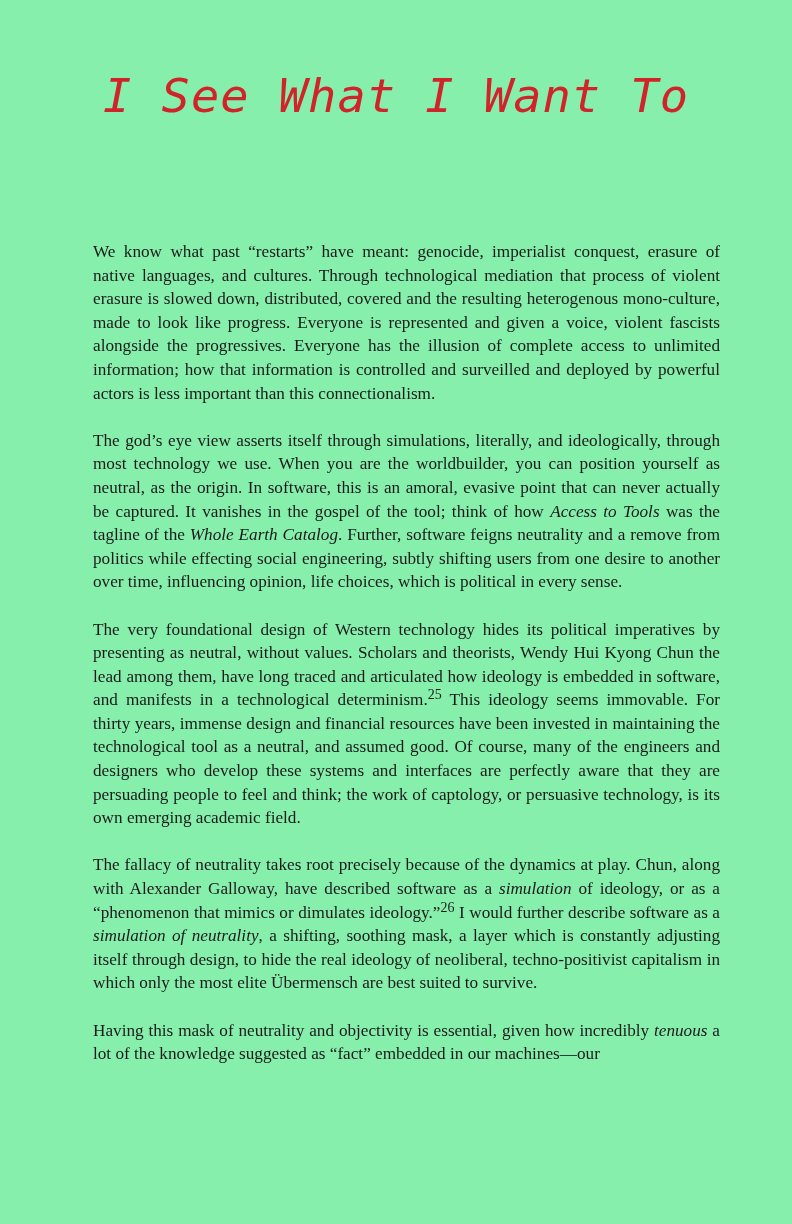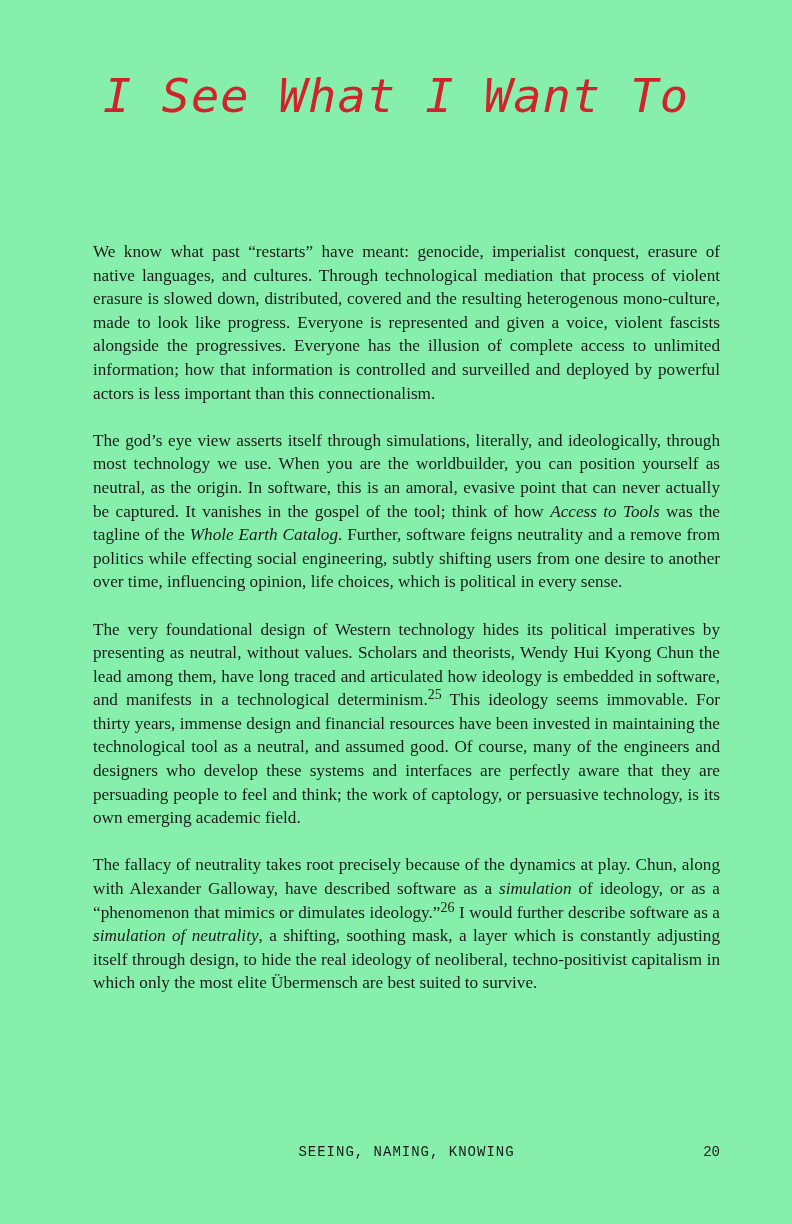--- a/index.html
+++ b/index.html
@@ -83,19 +83,16 @@
 <body>
 
 <div class="page">
   <h1 class="title" style="color: rgb(208, 36, 42);">I See What I Want To</h1>
 
   <div class="body-text" style="color: rgb(26, 26, 26);">
     <p><span>We know what past “restarts” have meant: genocide, imperialist conquest, era­sure of native languages, and cultures. Through technological mediation that process of violent erasure is slowed down, distributed, covered and the resulting heterogenous mono-culture, made to look like progress. Everyone is represented and given a voice, violent fascists alongside the progressives. Everyone has the illusion of complete access to unlimited information; how that information is controlled and surveilled and deployed by powerful actors is less important than this connectionalism.</span></p>
     <p><span>The god’s eye view asserts itself through simulations, literally, and ideologically, through most technology we use. When you are the worldbuilder, you can posi­tion yourself as neutral, as the origin. In software, this is an amoral, evasive point that can never actually be captured. It vanishes in the gospel of the tool; think of how </span><em>Access to Tools</em><span> was the tagline of the </span><em>Whole Earth Catalog</em><span>. Further, software feigns neutrality and a remove from politics while effecting social engineering, subtly shifting users from one desire to another over time, influencing opinion, life choices, which is political in every sense.</span></p>
     <p><span>The very foundational design of Western technology hides its political imperatives by presenting as neutral, without values. Scholars and theorists, Wendy Hui Kyong Chun the lead among them, have long traced and articulated how ideology is em­bedded in software, and manifests in a technological determinism.</span><sup>25</sup><span> This ideology seems immovable. For thirty years, immense design and financial resources have been invested in maintaining the technological tool as a neutral, and assumed good. Of course, many of the engineers and designers who develop these systems and in­terfaces are perfectly aware that they are persuading people to feel and think; the work of captology, or persuasive technology, is its own emerging academic field.</span></p>
     <p><span>The fallacy of neutrality takes root precisely because of the dynamics at play. Chun, along with Alexander Galloway, have described software as a </span><em>simulation</em><span> of ideology, or as a “phenomenon that mimics or dimulates ideology.”</span><sup>26</sup><span> I would fur­ther describe software as a </span><em>simulation of neutrality</em><span>, a shifting, soothing mask, a layer which is constantly adjusting itself through design, to hide the real ideology of neoliberal, techno-positivist capitalism in which only the most elite Übermensch are best suited to survive.</span></p>
+    <p><span>Having this mask of neutrality and objectivity is essential, given how incredibly </span><em>tenuous</em><span> a lot of the knowledge suggested as “fact” embedded in our machines—our</span></p>
   </div>
 
-  <div class="footer">
-    <span class="running-head">SEEING, NAMING, KNOWING</span>
-    <span class="page-number">20</span>
-  </div>
 </div>
 
 </body></html>

